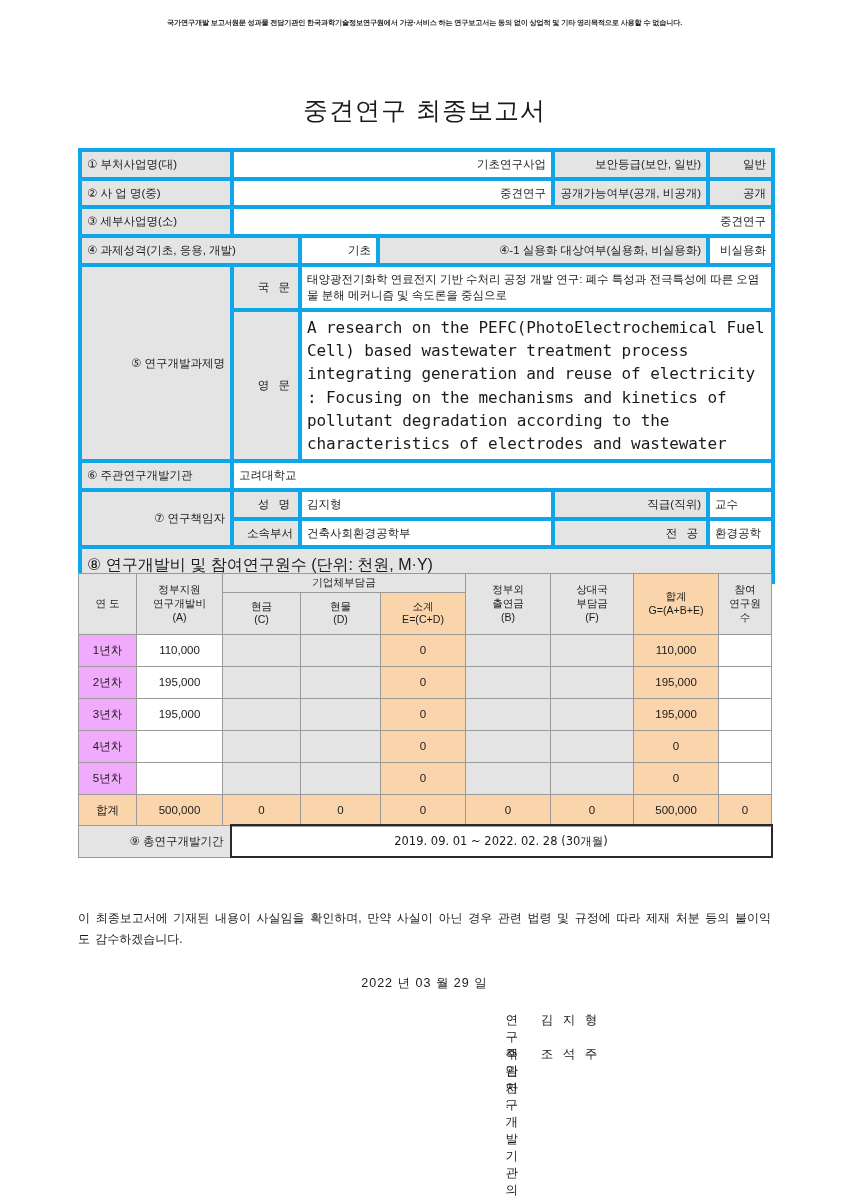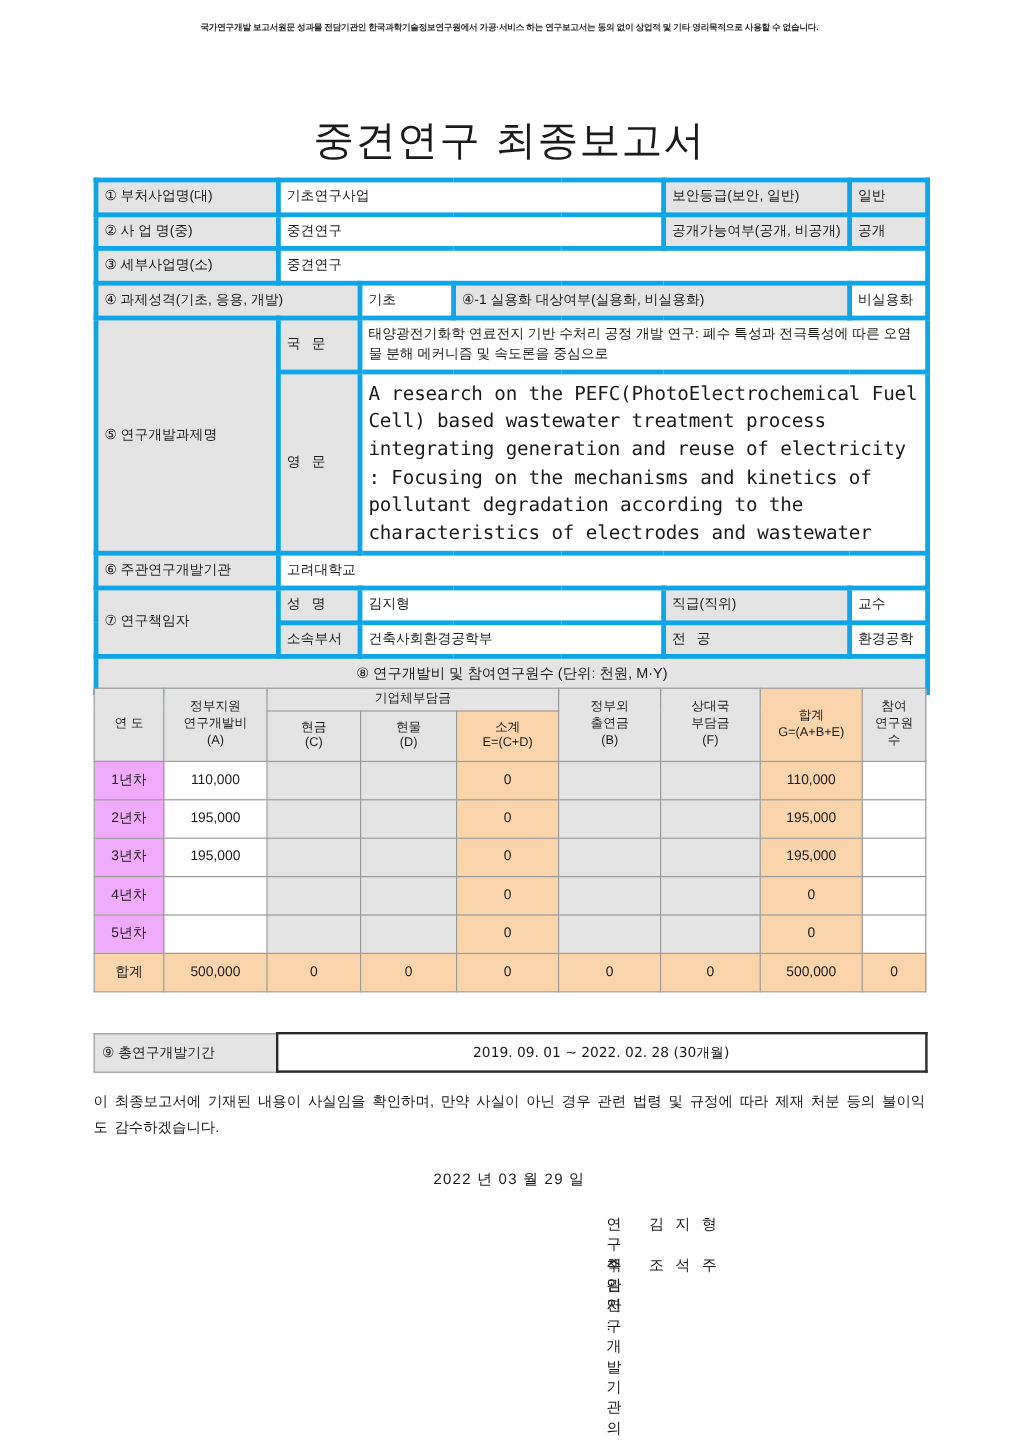--- a/index.html
+++ b/index.html
@@ -38,21 +38,21 @@
     white-space: nowrap;
   }
 
   
   .doc-title {
     position: absolute;
     top: 94px;
     left: 0;
     width: 849px;
     text-align: center;
-    font-size: 34px;
+    font-size: 25px;
     letter-spacing: 1px;
     color: #1a1a1a;
     font-family: "DejaVu Sans", "Liberation Sans", sans-serif;
   }
 
   
   .main-table {
     position: absolute;
     top: 148px;
     left: 78px;
@@ -65,40 +65,40 @@
     border: 4px solid #0ea5e9;
     padding: 4px 5px;
     vertical-align: middle;
     line-height: 1.45;
     height: 28px;
   }
   .lbl {
     background: #e4e4e4;
     white-space: nowrap;
   }
-  .ctr { text-align: left; }
+  .ctr { text-align: right; }
   .lft { text-align: left; }
   .wide-sp { letter-spacing: 3px; }
 
   .title-ko {
     font-size: 11.5px;
     line-height: 1.5;
   }
   .title-en {
     font-family: "DejaVu Sans Mono", "Liberation Mono", monospace;
     font-size: 16px;
     line-height: 1.58;
     letter-spacing: -0.1px;
   }
 
   
   .budget-caption {
     background: #e4e4e4;
-    text-align: center;
-    font-size: 12px;
+    text-align: left;
+    font-size: 16px;
     height: 26px;
     margin-left: 20px;
   }
 
   .budget-table {
     position: absolute;
     top: 573px;
     left: 78px;
     width: 693px;
     border-collapse: collapse;
@@ -117,21 +117,21 @@
     font-size: 10.6px;
   }
   .orange { background: #fad5ac; }
   .grayfill { background: #e4e4e4; }
   .num { text-align: right; padding-right: 7px; font-size: 11.5px; }
   .yr { background: #f0abfc; text-align: center; font-size: 11.5px; }
 
   
   .period-table {
     position: absolute;
-    top: 860px;
+    top: 824px;
     left: 78px;
     width: 693px;
     border-collapse: collapse;
     table-layout: fixed;
     font-size: 11.5px;
   }
   .period-table td {
     border: 1px solid #9a9a9a;
     padding: 6px;
     height: 32px;

